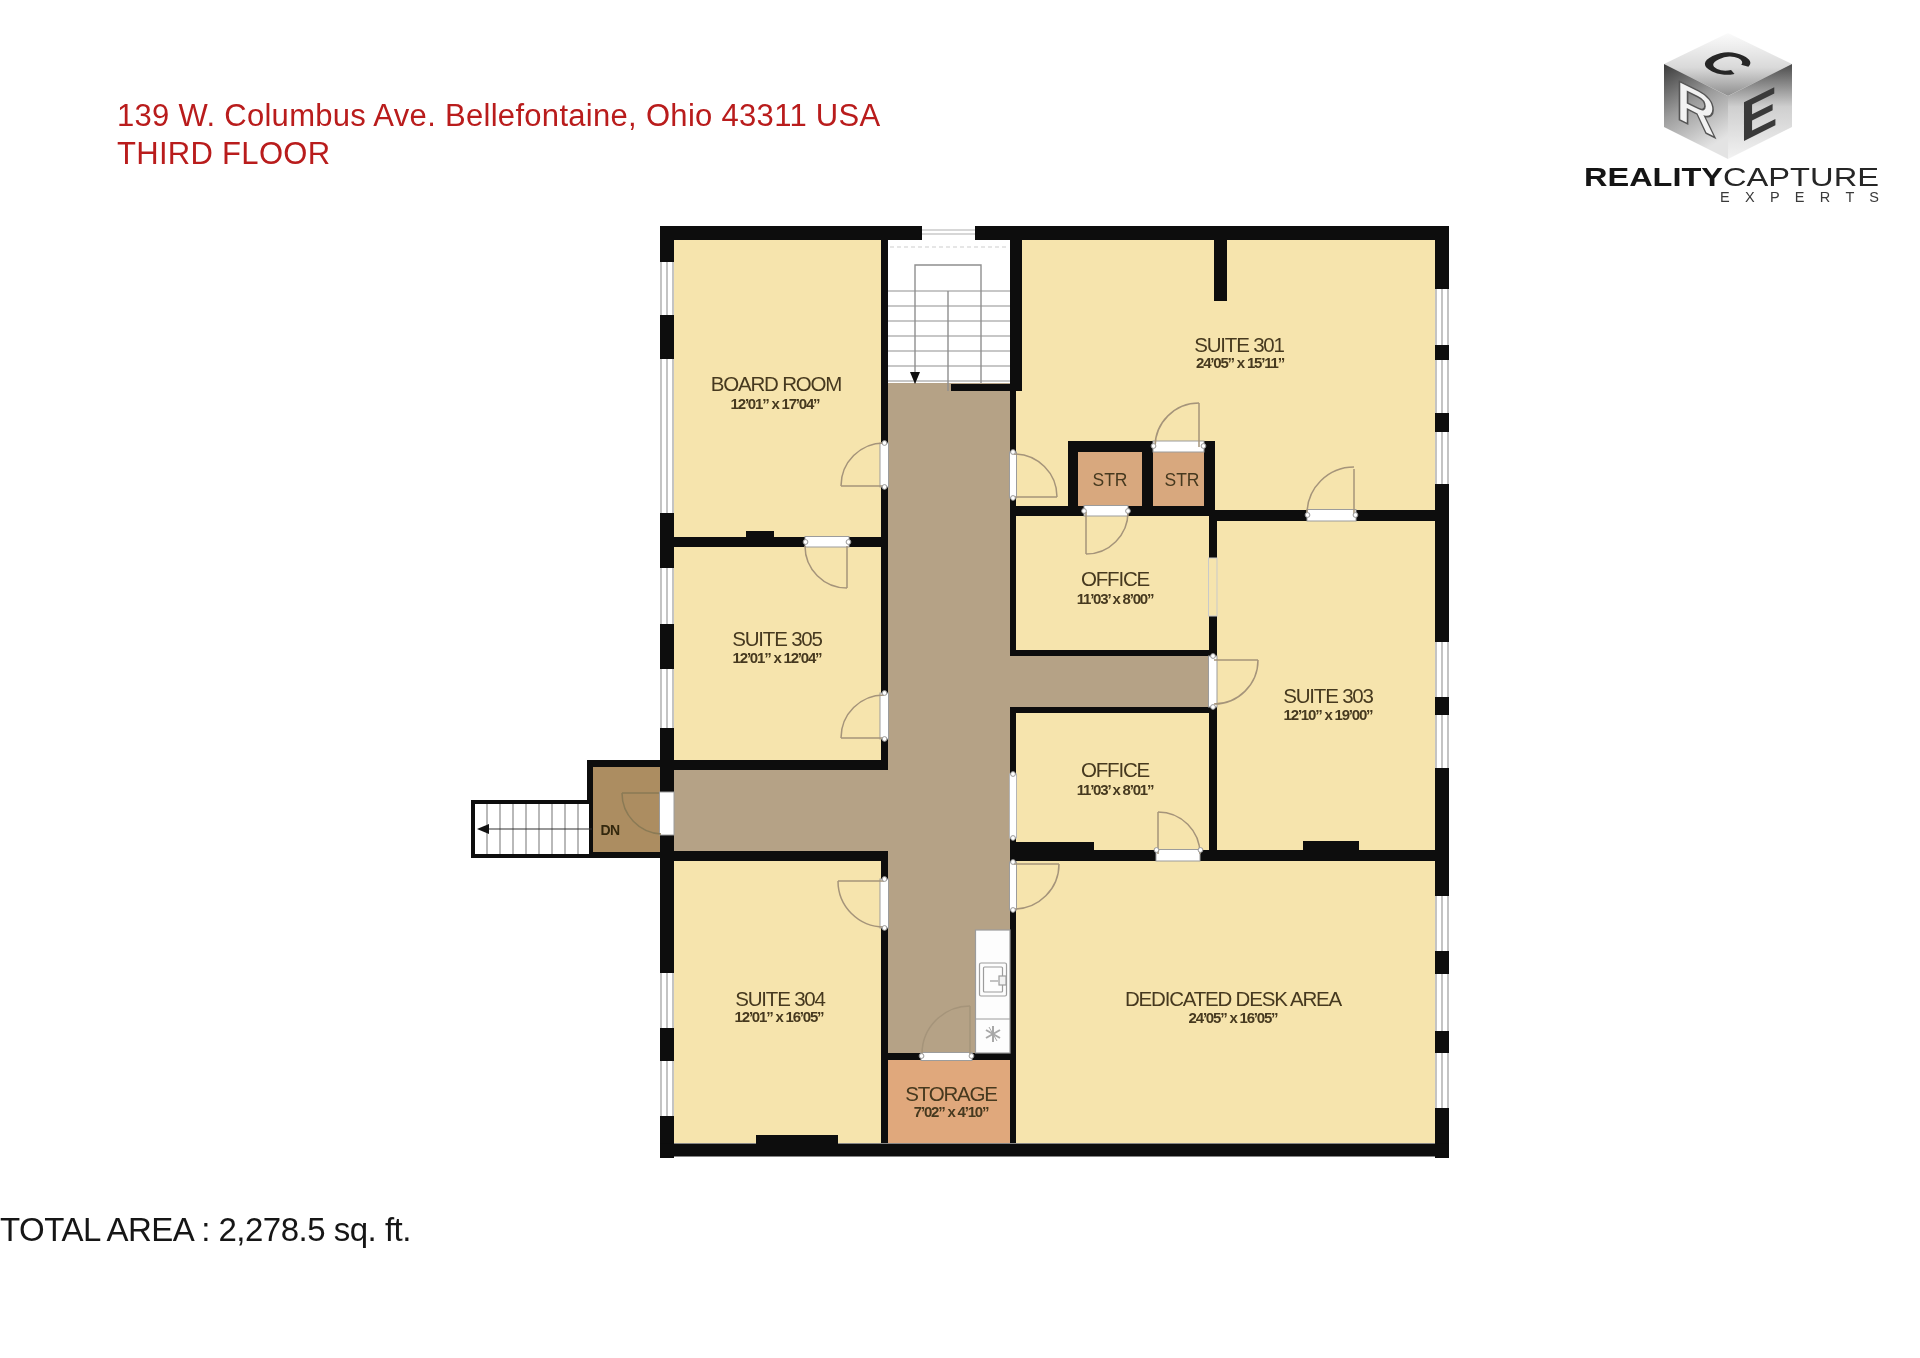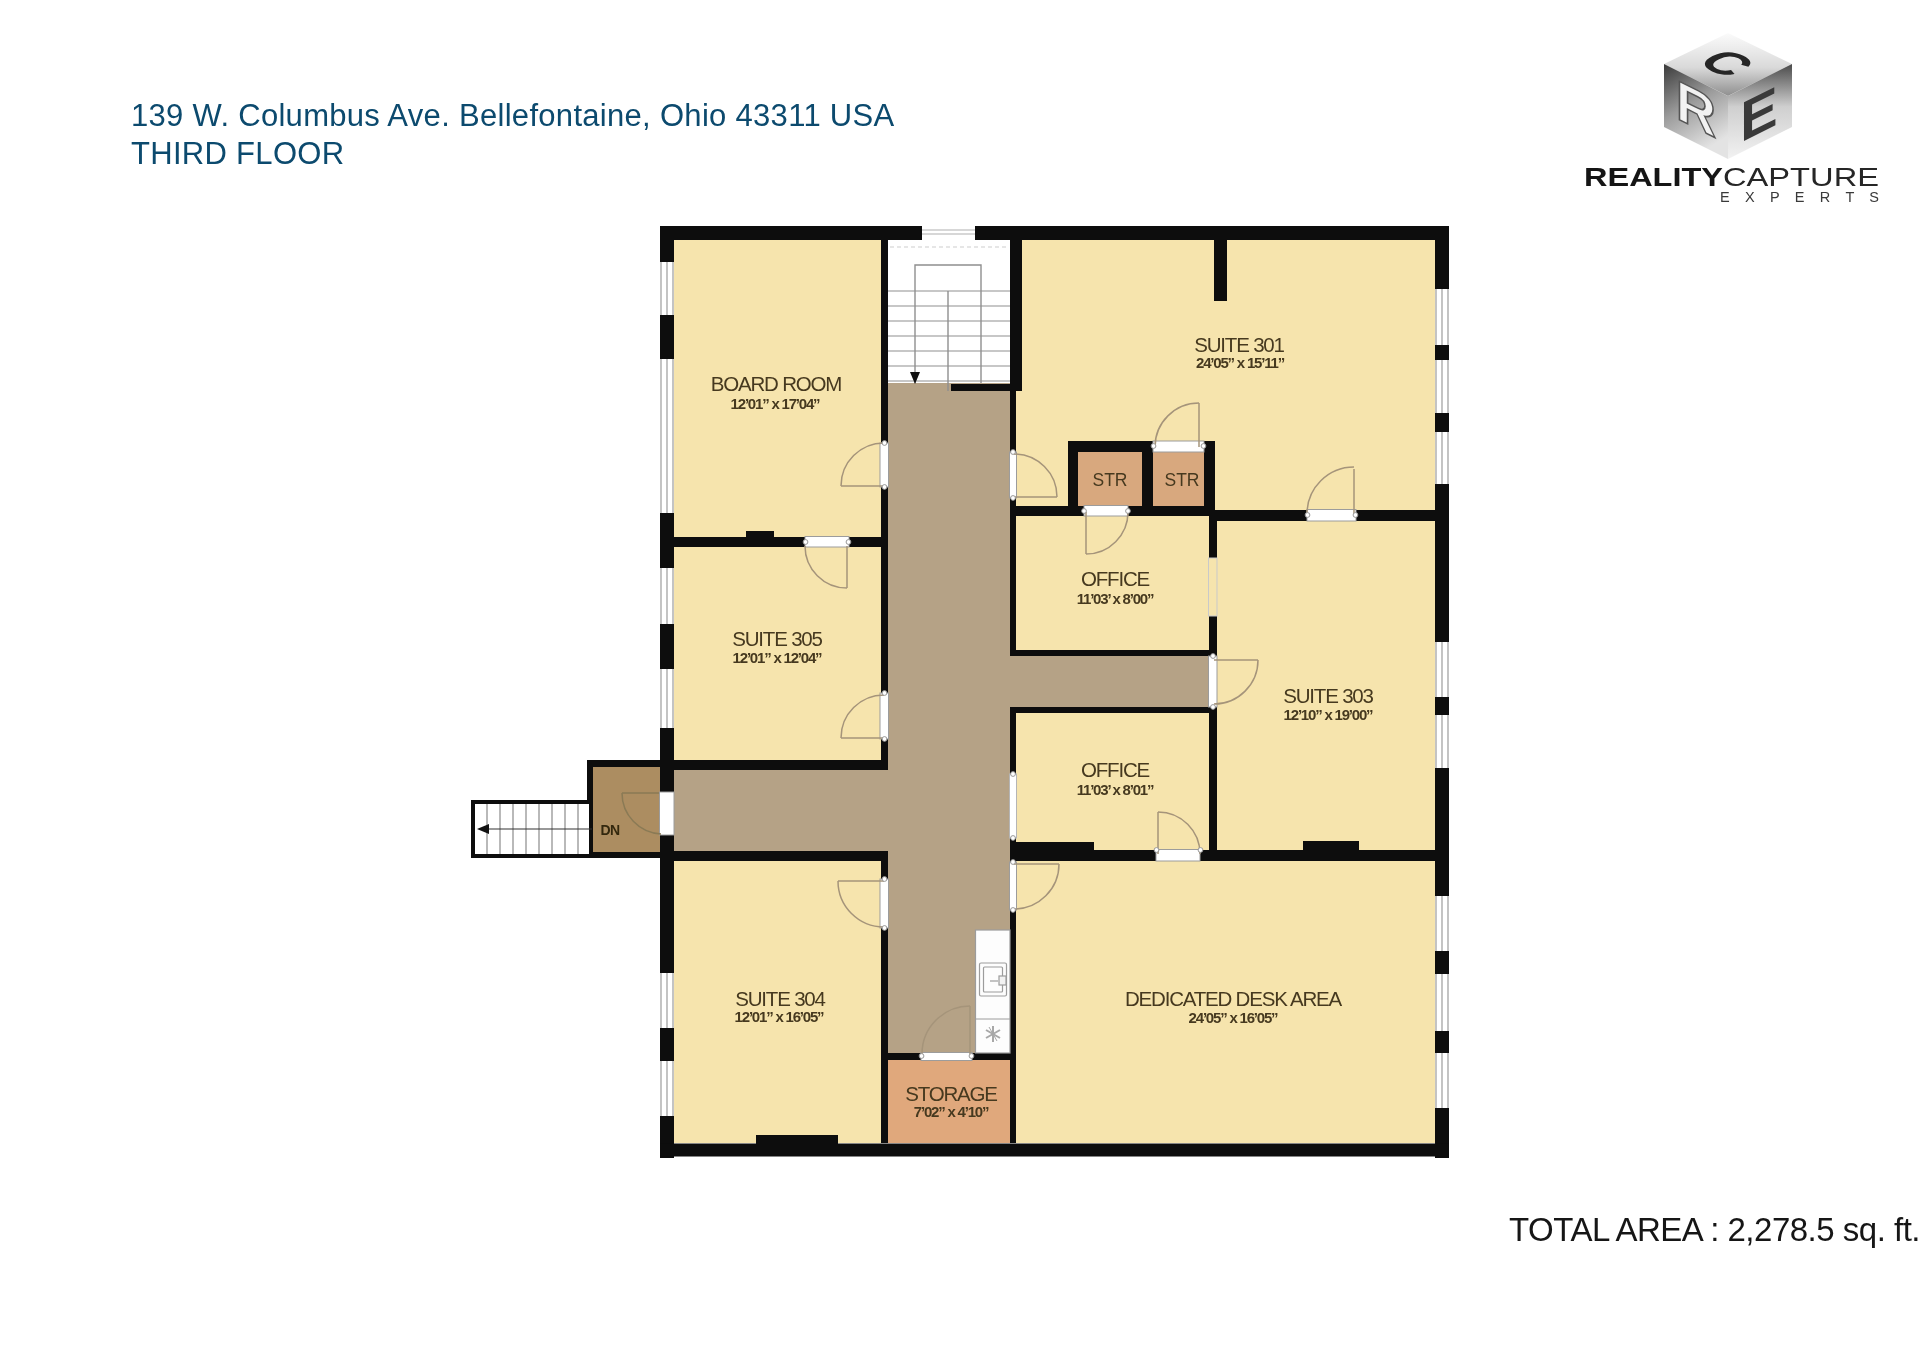--- a/index.html
+++ b/index.html
@@ -1,18 +1,18 @@
 <!DOCTYPE html>
 <html><head>
 <meta charset="utf-8">
 <style>
   html,body{margin:0;padding:0;background:#ffffff;}
   body{width:1920px;height:1358px;position:relative;font-family:"Liberation Sans",sans-serif;overflow:hidden;}
-  .hdr{position:absolute;left:131px;top:97px;font-size:31px;line-height:38px;color:#0c4a6e;letter-spacing:0.3px;}
-  .total{position:absolute;left:0;top:1211px;width:1920px;text-align:right;font-size:33px;color:#161616;letter-spacing:-0.5px;}
+  .hdr{position:absolute;left:117px;top:97px;font-size:31px;line-height:38px;color:#b91c1c;letter-spacing:0.3px;}
+  .total{position:absolute;left:0;top:1211px;width:1920px;text-align:left;font-size:33px;color:#161616;letter-spacing:-0.5px;}
 </style>
 </head>
 <body>
 
 <div class="hdr">139 W. Columbus Ave. Bellefontaine, Ohio 43311 USA<br>THIRD FLOOR</div>
 
 <div class="total">TOTAL AREA : 2,278.5 sq. ft.</div>
 
 <svg width="1920" height="1358" viewBox="0 0 1920 1358" style="position:absolute;left:0;top:0">
 <defs>

